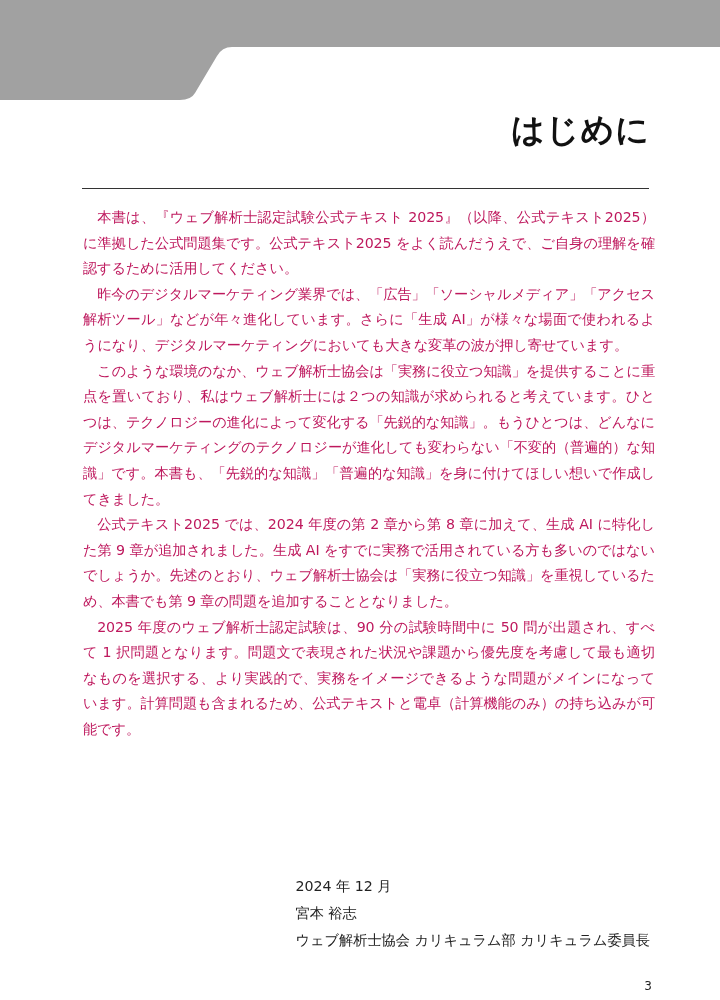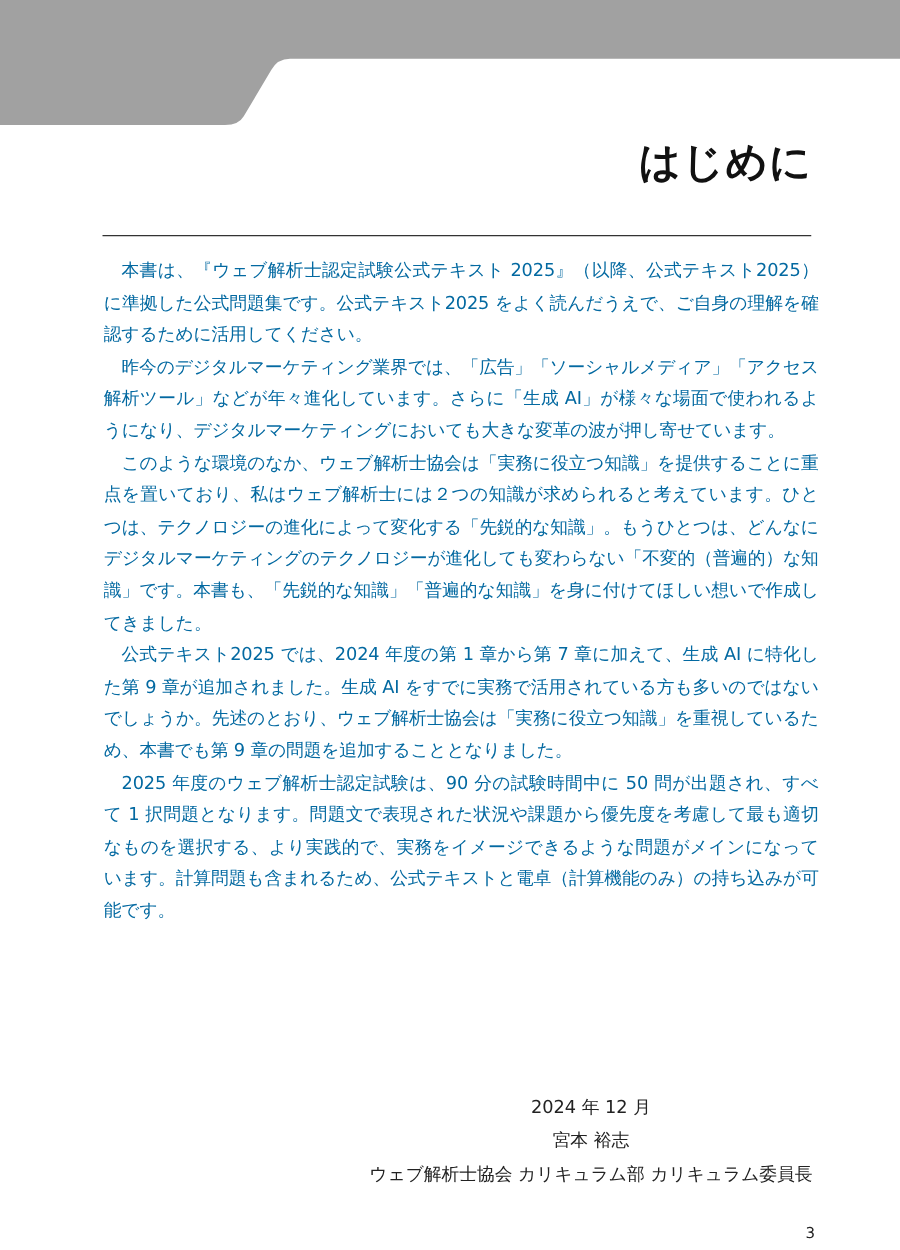--- a/index.html
+++ b/index.html
@@ -16,24 +16,24 @@
   }
   .rule {
     position: absolute; left: 82px; top: 188px; width: 567px; height: 0;
     border-top: 1.3px solid #333;
   }
   .body-text {
     position: absolute; left: 83px; top: 205px; width: 572px;
   }
   .para {
     margin: 0; font-size: 14.2px; line-height: 25.6px; text-indent: 1em;
-    letter-spacing: -0.1px; text-align: justify; color: #0369a1;
+    letter-spacing: -0.1px; text-align: justify; color: #be185d;
   }
   .signature {
-    position: absolute; right: 70px; top: 873px; text-align: center;
+    position: absolute; right: 70px; top: 873px; text-align: left;
     font-size: 14.2px; line-height: 27px; color: #222;
   }
   .page-number {
     position: absolute; right: 68px; top: 979px; font-size: 12px; color: #222;
   }
 </style>
 </head>
 <body>
 
 <svg class="header-band" width="720" height="100" viewBox="0 0 720 100">
@@ -41,21 +41,21 @@
 </svg>
 
 <div class="title">はじめに</div>
 
 <div class="rule"></div>
 
 <div class="body-text">
   <p class="para">本書は、『ウェブ解析士認定試験公式テキスト 2025』（以降、公式テキスト2025）に準拠した公式問題集です。公式テキスト2025 をよく読んだうえで、ご自身の理解を確認するために活用してください。</p>
   <p class="para">昨今のデジタルマーケティング業界では、「広告」「ソーシャルメディア」「アクセス解析ツール」などが年々進化しています。さらに「生成 AI」が様々な場面で使われるようになり、デジタルマーケティングにおいても大きな変革の波が押し寄せています。</p>
   <p class="para">このような環境のなか、ウェブ解析士協会は「実務に役立つ知識」を提供することに重点を置いており、私はウェブ解析士には２つの知識が求められると考えています。ひとつは、テクノロジーの進化によって変化する「先鋭的な知識」。もうひとつは、どんなにデジタルマーケティングのテクノロジーが進化しても変わらない「不変的（普遍的）な知識」です。本書も、「先鋭的な知識」「普遍的な知識」を身に付けてほしい想いで作成してきました。</p>
-  <p class="para">公式テキスト2025 では、2024 年度の第 1 章から第 7 章に加えて、生成 AI に特化した第 9 章が追加されました。生成 AI をすでに実務で活用されている方も多いのではないでしょうか。先述のとおり、ウェブ解析士協会は「実務に役立つ知識」を重視しているため、本書でも第 9 章の問題を追加することとなりました。</p>
+  <p class="para">公式テキスト2025 では、2024 年度の第 2 章から第 8 章に加えて、生成 AI に特化した第 9 章が追加されました。生成 AI をすでに実務で活用されている方も多いのではないでしょうか。先述のとおり、ウェブ解析士協会は「実務に役立つ知識」を重視しているため、本書でも第 9 章の問題を追加することとなりました。</p>
   <p class="para">2025 年度のウェブ解析士認定試験は、90 分の試験時間中に 50 問が出題され、すべて 1 択問題となります。問題文で表現された状況や課題から優先度を考慮して最も適切なものを選択する、より実践的で、実務をイメージできるような問題がメインになっています。計算問題も含まれるため、公式テキストと電卓（計算機能のみ）の持ち込みが可能です。</p>
 </div>
 
 <div class="signature">
   <div>2024 年 12 月</div>
   <div>宮本 裕志</div>
   <div>ウェブ解析士協会 カリキュラム部 カリキュラム委員長</div>
 </div>
 
 <div class="page-number">3</div>

